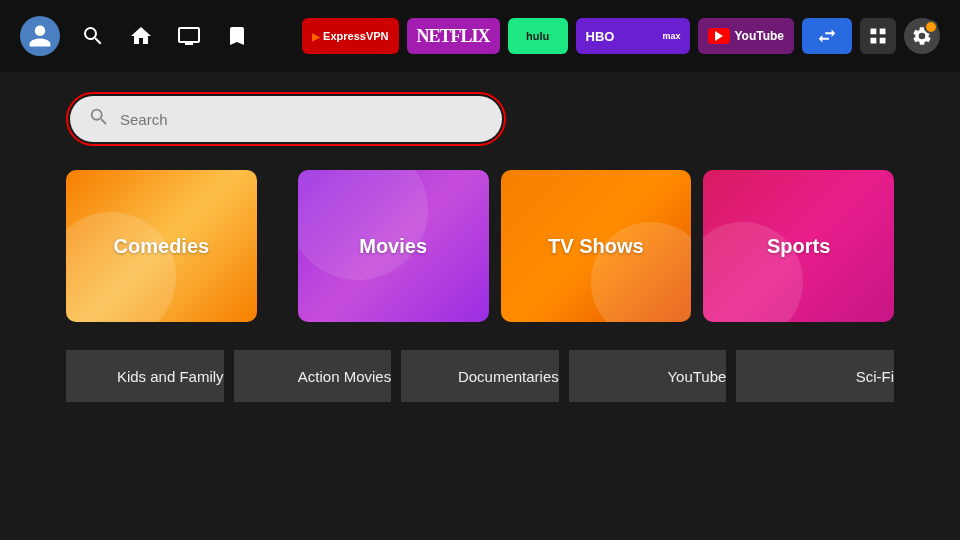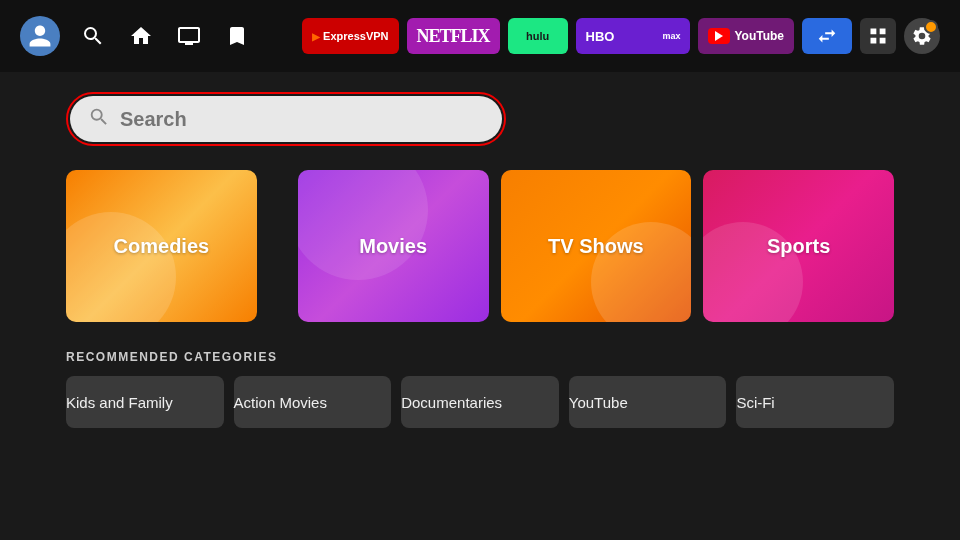--- a/index.html
+++ b/index.html
@@ -122,25 +122,24 @@
       height: 46px;
       display: flex;
       align-items: center;
       padding: 0 18px;
       gap: 10px;
       width: 100%;
     }
     .search-bar input {
       border: none;
       background: transparent;
-      font-size: 20px;
+      font-size: 15px;
       color: #c2410c;
       outline: none;
       width: 100%;
-      font-weight: bold;
     }
     .search-icon-inner svg { width: 22px; height: 22px; fill: #888; }
 
     
     .category-cards {
       display: flex;
       gap: 12px;
       margin-bottom: 28px;
     }
     .cat-card {
@@ -238,25 +237,25 @@
       color: #ccc;
       margin-bottom: 12px;
       text-transform: uppercase;
     }
     .rec-pills {
       display: flex;
       gap: 10px;
     }
     .rec-pill {
       background: #3a3a3a;
-      border-radius: 8px;
+      border-radius: 0;
       height: 52px;
       display: flex;
       align-items: center;
-      justify-content: flex-start;
+      justify-content: flex-end;
       flex: 1;
       font-size: 15px;
       color: #eee;
       cursor: pointer;
     }
 
     
     .yt-inner {
       display: flex;
       align-items: center;
@@ -361,21 +360,20 @@
     </div>
     <div class="cat-card cat-tvshows">
       <span>TV Shows</span>
     </div>
     <div class="cat-card cat-sports">
       <span>Sports</span>
     </div>
   </div>
 
   
-  <div class="recommended-label">RECOMMENDED CATEGORIES</div>
   <div class="rec-pills">
     <div class="rec-pill">
       <span>Kids and Family</span>
     </div>
     <div class="rec-pill">
       <span>Action Movies</span>
     </div>
     <div class="rec-pill">
       <span>Documentaries</span>
     </div>

